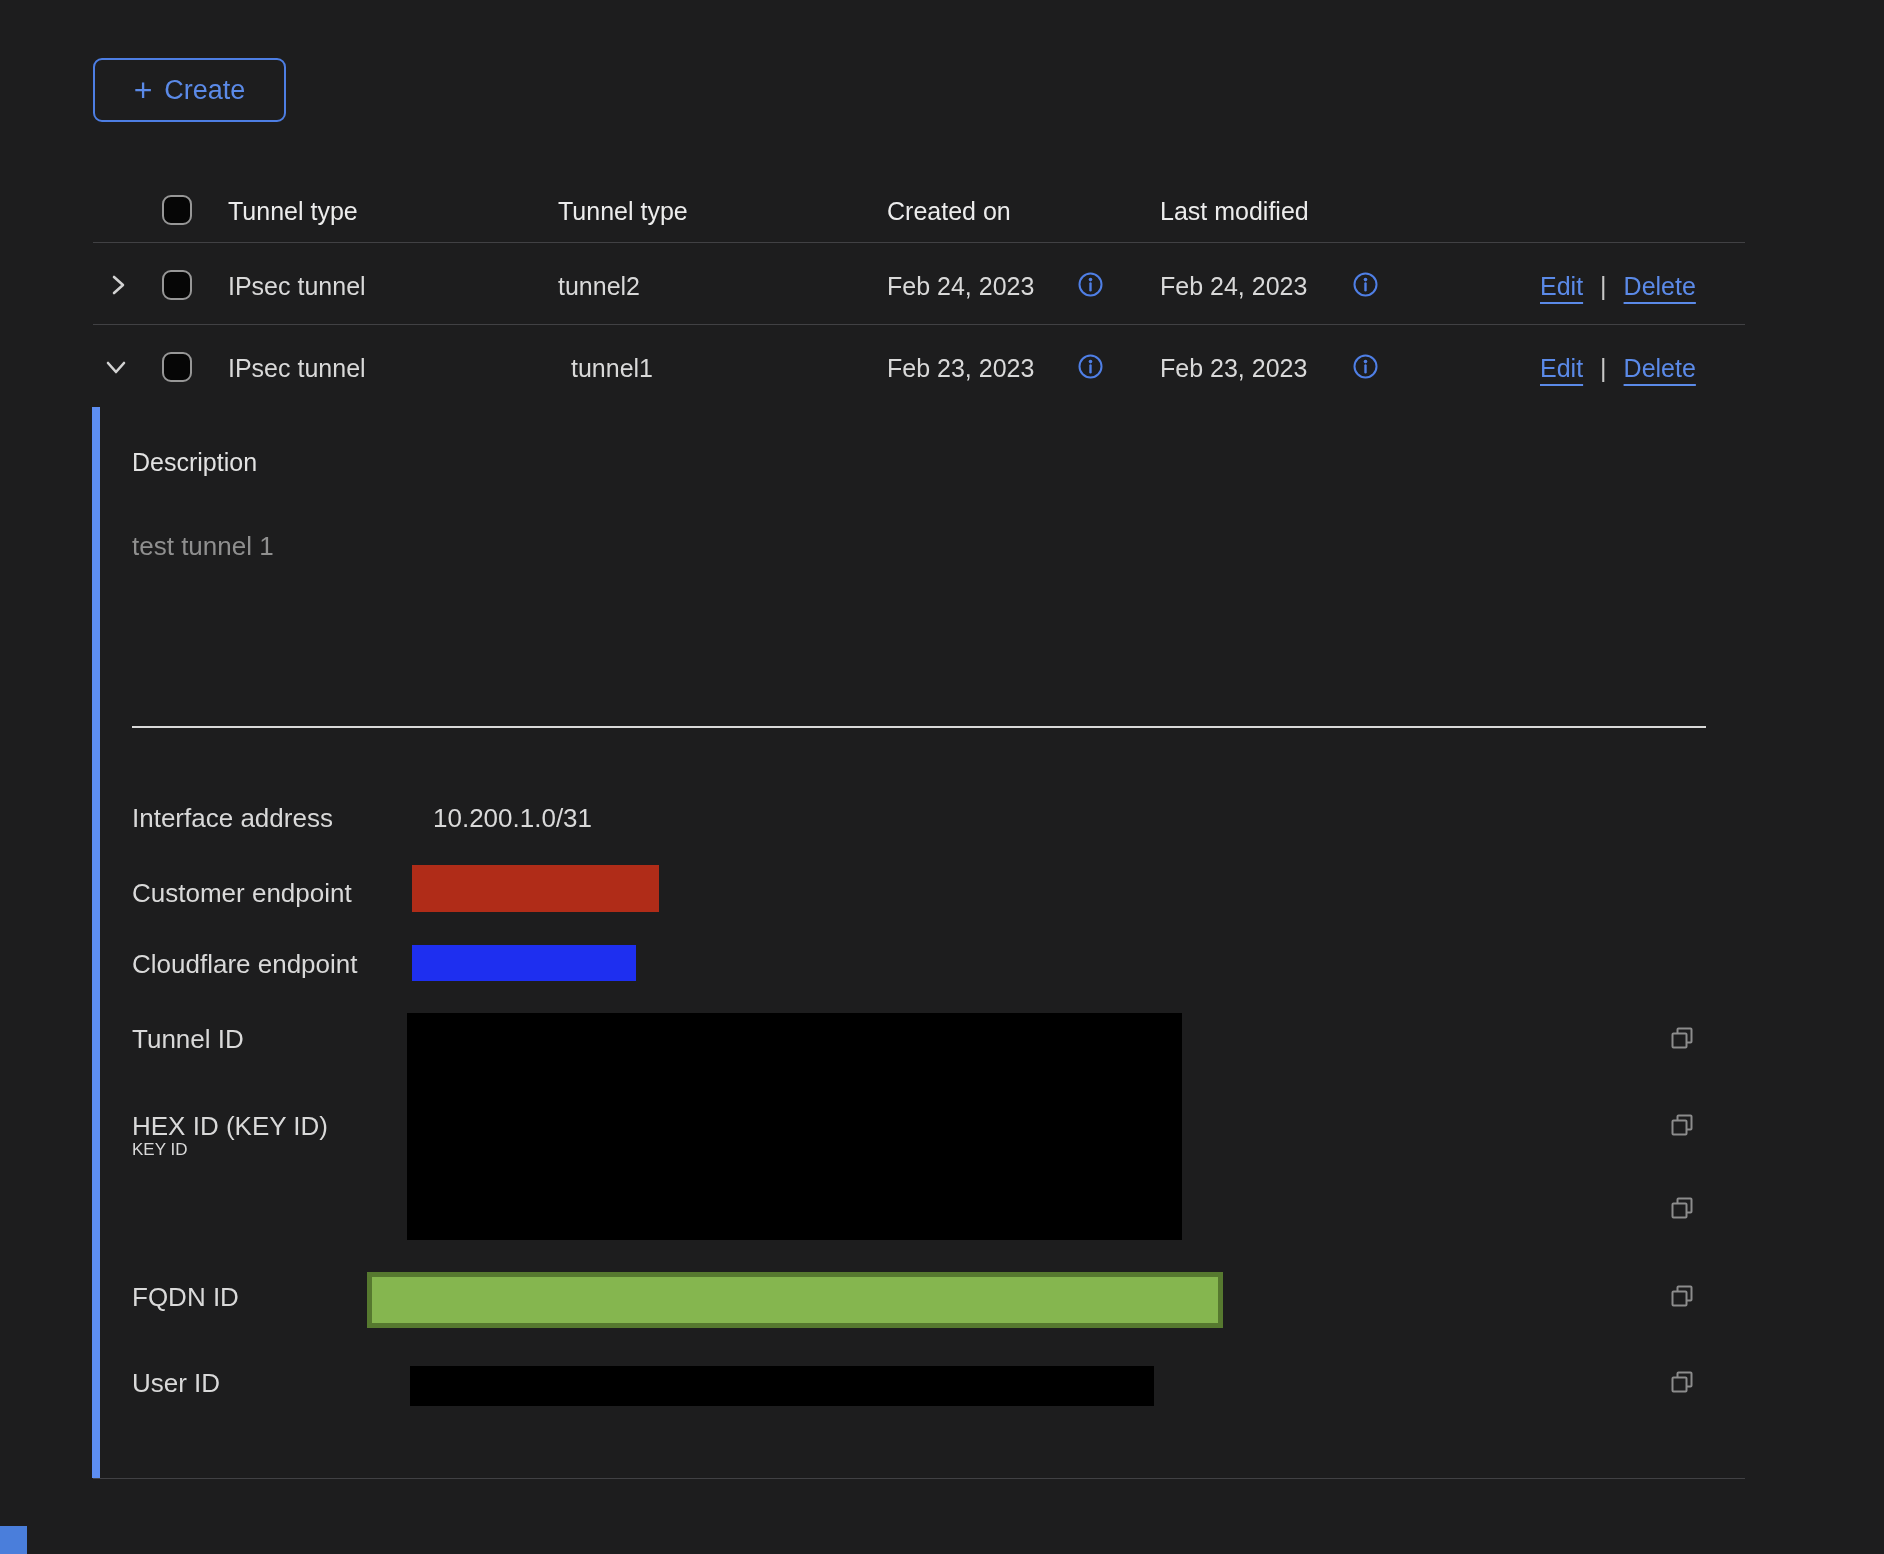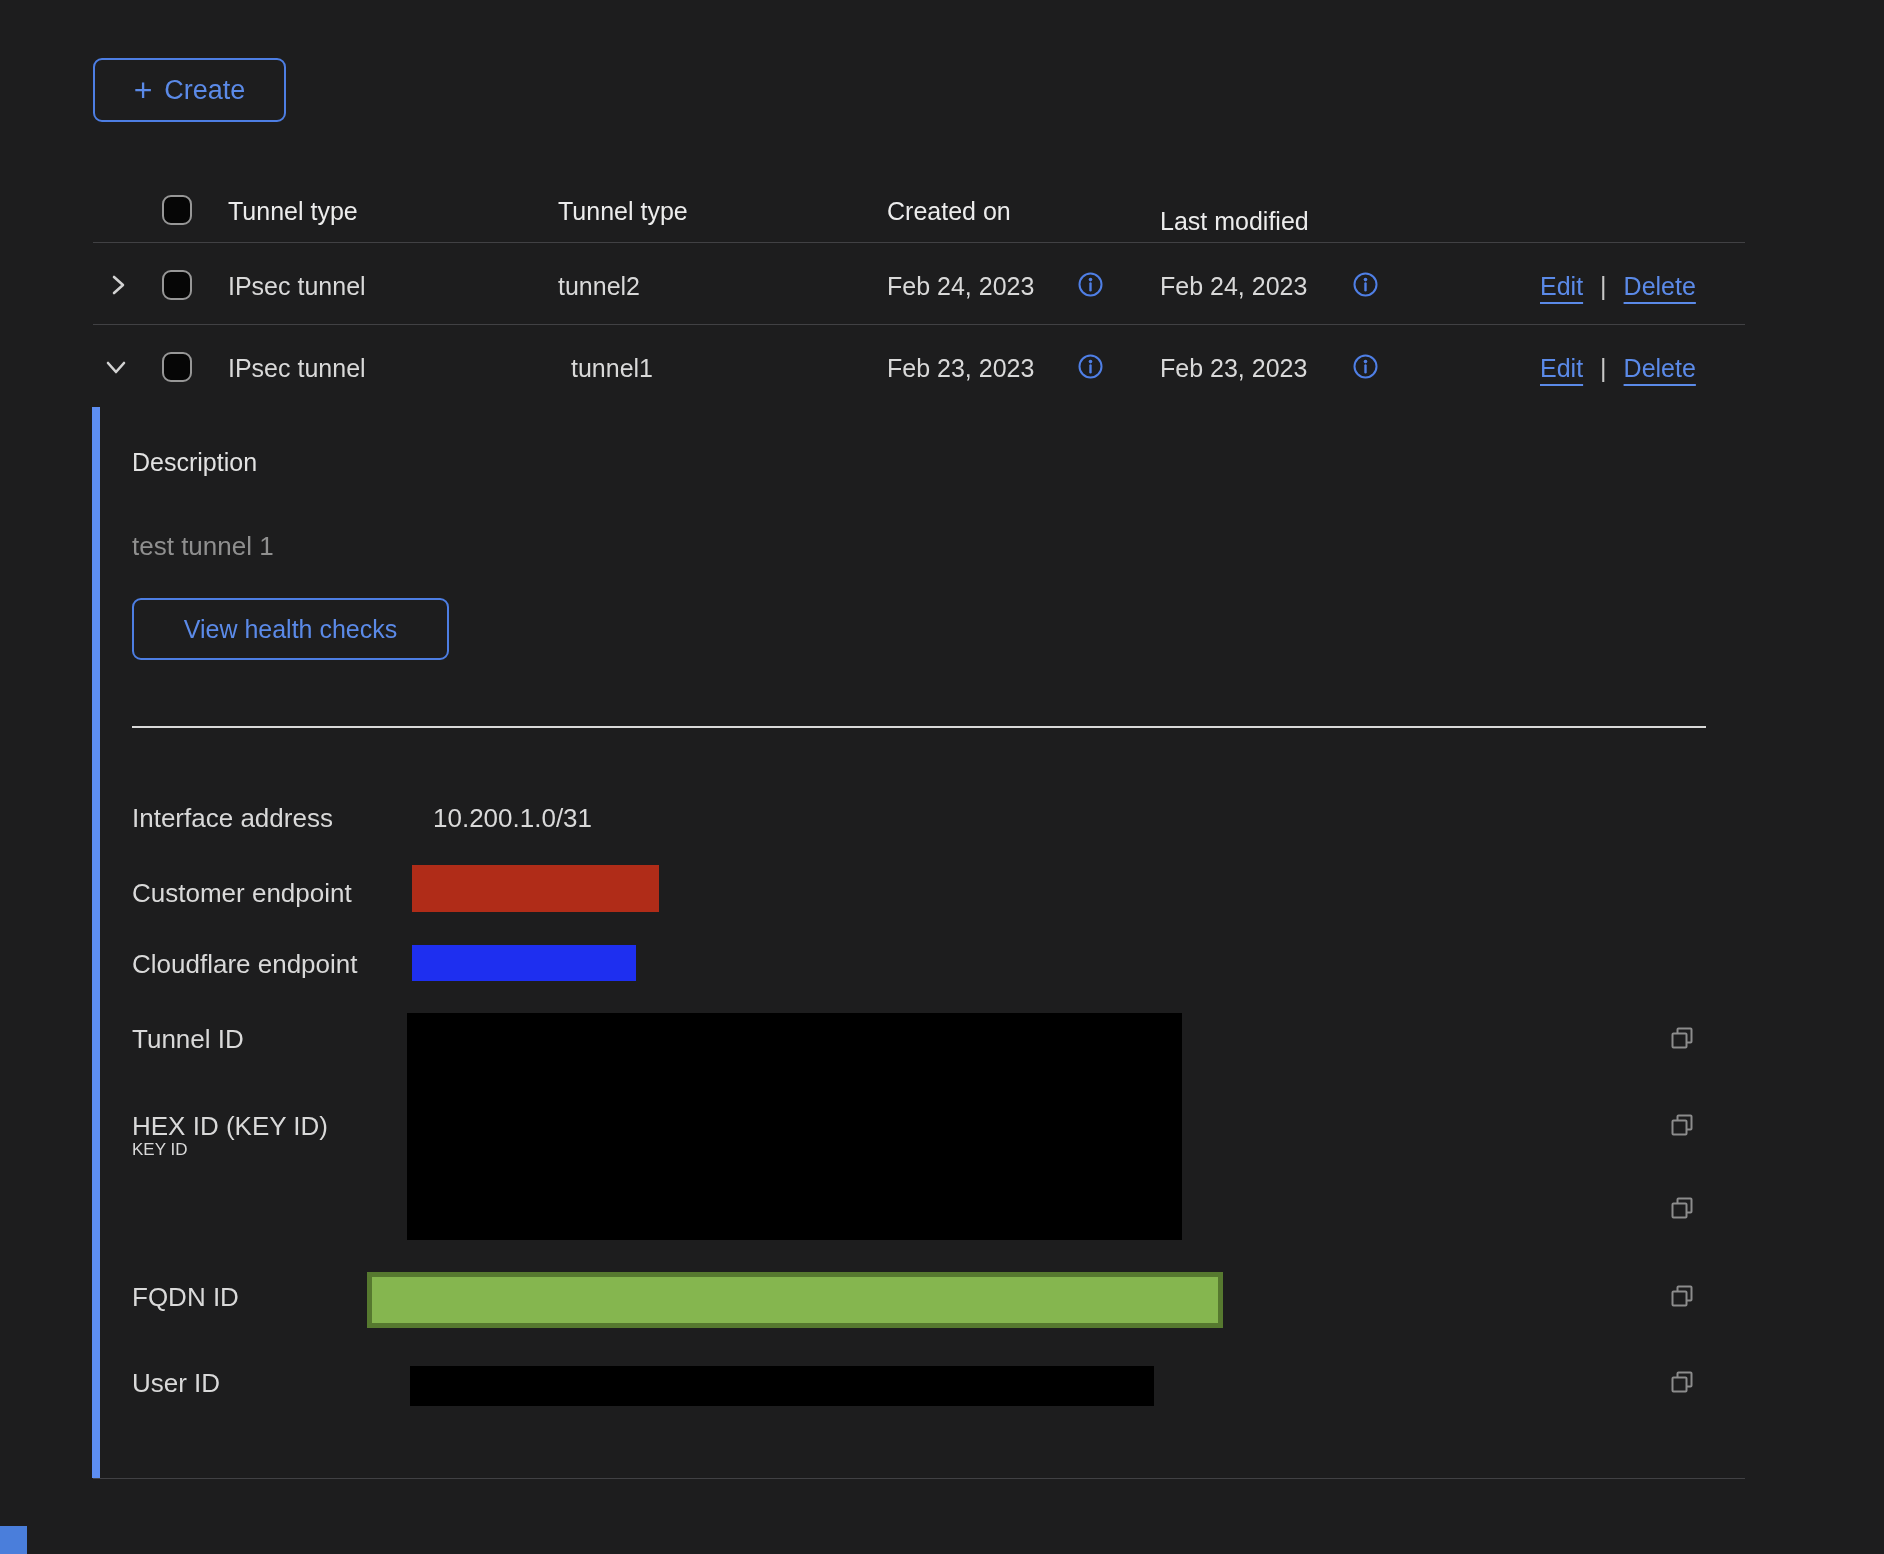--- a/index.html
+++ b/index.html
@@ -40,21 +40,21 @@
 
   <button class="btn-outline abs" style="left:93px;top:58px;width:193px;height:64px;font-size:27px;gap:12px;">
     <span style="font-size:32px;font-weight:300;line-height:1;">+</span>
     <span>Create</span>
   </button>
 
   <div class="checkbox abs" style="left:162px;top:195px;"></div>
   <div class="txt hdr abs" style="left:228px;top:197px;">Tunnel type</div>
   <div class="txt hdr abs" style="left:558px;top:197px;">Tunnel type</div>
   <div class="txt hdr abs" style="left:887px;top:197px;">Created on</div>
-  <div class="txt hdr abs" style="left:1160px;top:207px;text-align:right;">Last modified</div>
+  <div class="txt hdr abs" style="left:1160px;top:197px;text-align:right;">Last modified</div>
   <div class="divider abs" style="left:93px;top:242px;width:1652px;"></div>
 
   <div class="abs" style="left:104px;top:271px;width:28px;height:28px;cursor:pointer;">
     <svg width="28" height="28" viewBox="0 0 28 28">
       <path d="M10 6 L19 14 L10 22" fill="none" stroke="#d2d2d2" stroke-width="2.6" stroke-linecap="round" stroke-linejoin="round"></path>
     </svg>
   </div>
   <div class="checkbox abs" style="left:162px;top:270px;"></div>
   <div class="txt abs" style="left:228px;top:272px;">IPsec tunnel</div>
   <div class="txt abs" style="left:558px;top:272px;">tunnel2</div>
@@ -109,23 +109,20 @@
     <span class="link">Edit</span>
     <span class="pipe">|</span>
     <span class="link">Delete</span>
   </div>
 
   <div class="abs" style="left:92px;top:407px;width:8px;height:1071px;background:#5d8ef2;"></div>
 
   <div class="txt abs" style="left:132px;top:448px;font-size:25px;color:#e2e2e2;">Description</div>
   <div class="txt dim abs" style="left:132px;top:532px;font-size:26px;">test tunnel 1</div>
 
-  <button class="btn-outline abs" style="left:132px;top:598px;width:317px;height:62px;font-size:25px;">
-    <span>View health checks</span>
-  </button>
 
   <div class="divider-bright abs" style="left:132px;top:726px;width:1574px;"></div>
 
   <div class="txt abs" style="left:132px;top:804px;font-size:26px;">Interface address</div>
   <div class="txt abs" style="left:433px;top:804px;font-size:26px;">10.200.1.0/31</div>
 
   <div class="txt abs" style="left:132px;top:879px;font-size:26px;">Customer endpoint</div>
   <div class="redact" style="left:412px;top:865px;width:247px;height:47px;background:#b02c18;"></div>
 
   <div class="txt abs" style="left:132px;top:950px;font-size:26px;">Cloudflare endpoint</div>

